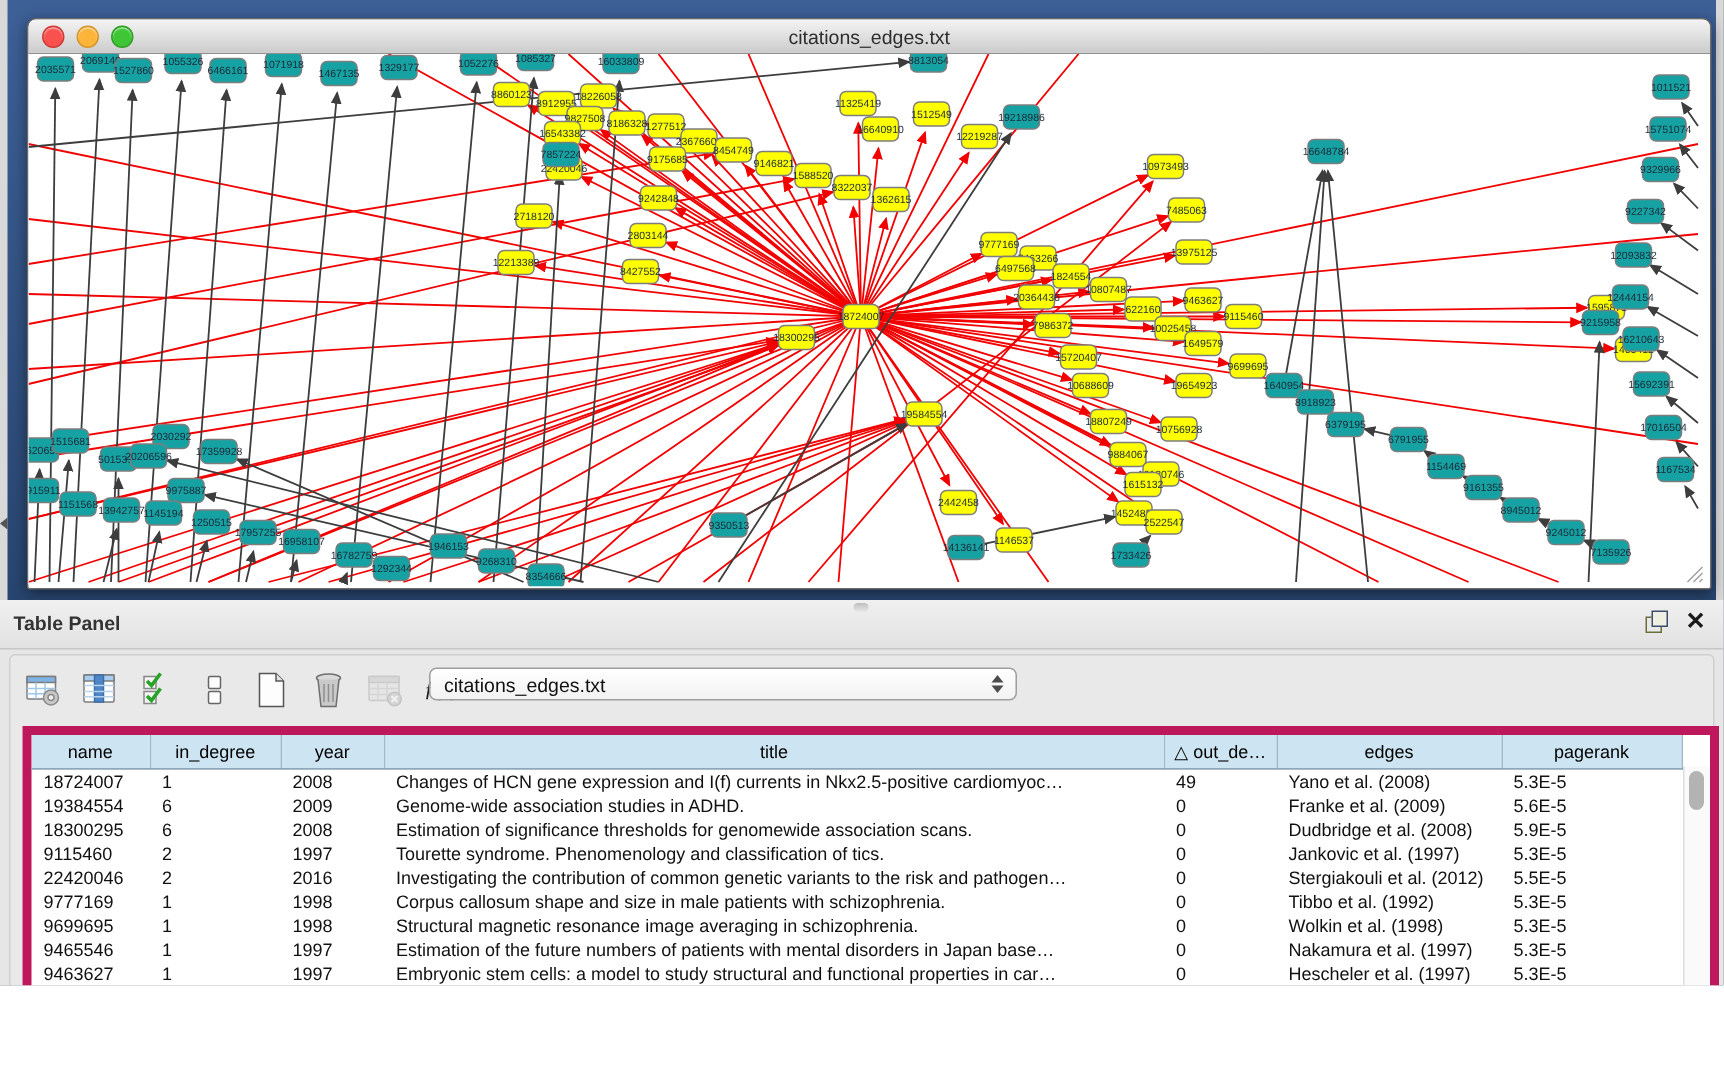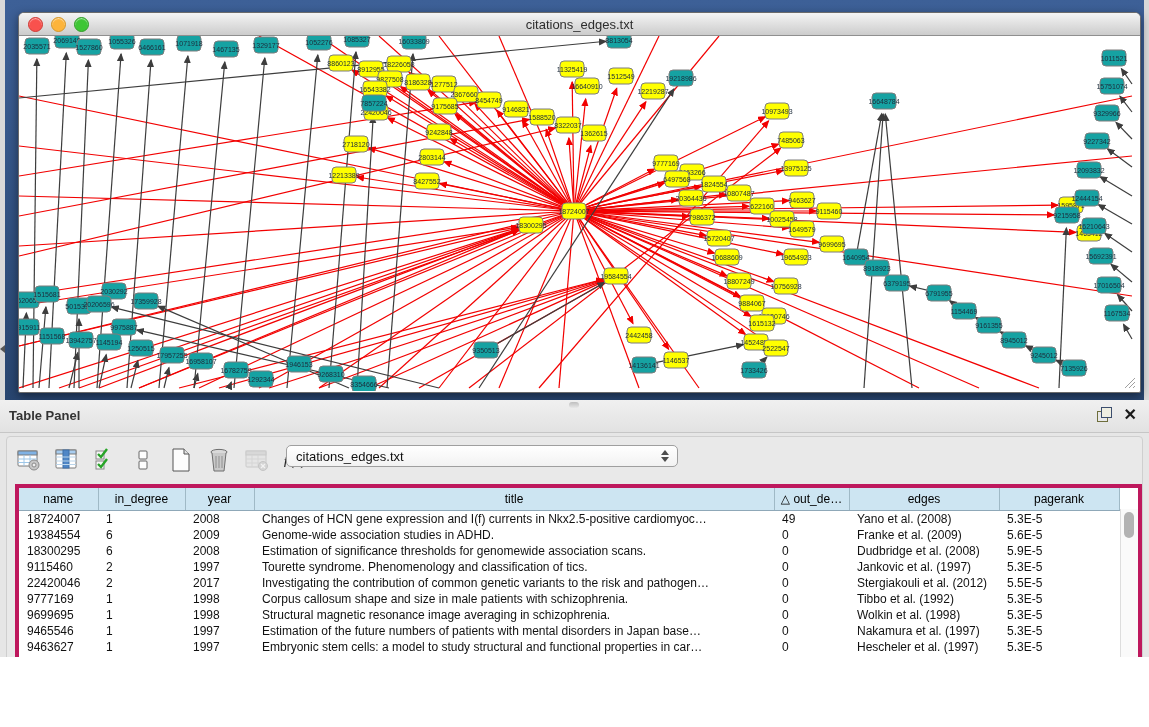--- a/index.html
+++ b/index.html
@@ -31,21 +31,21 @@
   .float-ico .sq2{position:absolute;right:0;top:0;width:9px;height:9px;border:1px solid #3c4e6e;background:#efefe2;}
   .close-x{font-size:16px;font-weight:bold;color:#1a1a1a;line-height:15px;}
   .panel-body{position:absolute;left:6px;top:36px;width:1135px;height:234px;background:#e9e9e9;border:1px solid #cfcfcf;border-radius:4px;}
   .toolbar{position:absolute;left:8px;top:5px;height:36px;display:flex;align-items:center;gap:11px;}
   .tbtn{width:27px;height:27px;display:flex;align-items:center;justify-content:center;}
   .fx-label{font-size:15px;font-style:italic;color:#222;font-family:"Liberation Serif",serif;}
   .combo{position:absolute;left:279px;top:8px;width:392px;height:22px;background:linear-gradient(180deg,#ffffff,#f2f2f2);border:1px solid #9f9f9f;border-radius:5px;font-size:13px;color:#111;line-height:22px;padding-left:9px;box-sizing:border-box;}
   .combo-arrows{position:absolute;right:8px;top:4px;display:flex;flex-direction:column;gap:2px;}
   .combo-arrows .up{width:0;height:0;border-left:4px solid transparent;border-right:4px solid transparent;border-bottom:5px solid #4d4d4d;}
   .combo-arrows .dn{width:0;height:0;border-left:4px solid transparent;border-right:4px solid transparent;border-top:5px solid #4d4d4d;}
-  .table-wrap{position:absolute;left:8px;top:47px;width:1119px;height:184px;background:#fff;border:4px solid #be185d;}
+  .table-wrap{position:absolute;left:8px;top:47px;width:1119px;height:184px;background:#fff;border:6px solid #be185d;}
   table.data{border-collapse:collapse;table-layout:fixed;width:1100px;font-size:12px;color:#111;}
   table.data th{height:20px;background:#cde5f2;border-right:1px solid #9fb9c6;border-bottom:1px solid #8fa8b8;font-weight:normal;font-size:12px;color:#000;text-align:center;overflow:hidden;white-space:nowrap;}
   table.data td{height:16px;padding:0 3px 0 8px;overflow:hidden;white-space:nowrap;text-overflow:clip;border:none;}
   .vscroll{position:absolute;right:0;top:21px;bottom:0;width:17px;background:#fafafa;border-left:1px solid #ddd;}
   .vthumb{position:absolute;left:3px;top:3px;width:10px;height:26px;border-radius:5px;background:#b3b3b3;}
   
   .tabs{position:absolute;left:0;top:273px;width:100%;display:flex;justify-content:center;}
   .tabbar{display:flex;height:21px;border:1px solid #9b9b9b;border-radius:1px;overflow:hidden;background:#fdfdfd;}
   .tab{padding:0 14px;font-size:12.5px;line-height:21px;color:#222;background:#fdfdfd;border-right:1px solid #b5b5b5;}
   .tab:last-child{border-right:none;}
@@ -838,21 +838,21 @@
                 <td>2</td>
                 <td>1997</td>
                 <td>Tourette syndrome. Phenomenology and classification of tics.</td>
                 <td>0</td>
                 <td>Jankovic et al. (1997)</td>
                 <td>5.3E-5</td>
               </tr>
               <tr>
                 <td>22420046</td>
                 <td>2</td>
-                <td>2017</td>
+                <td>2016</td>
                 <td>Investigating the contribution of common genetic variants to the risk and pathogen…</td>
                 <td>0</td>
                 <td>Stergiakouli et al. (2012)</td>
                 <td>5.5E-5</td>
               </tr>
               <tr>
                 <td>9777169</td>
                 <td>1</td>
                 <td>1998</td>
                 <td>Corpus callosum shape and size in male patients with schizophrenia.</td>

